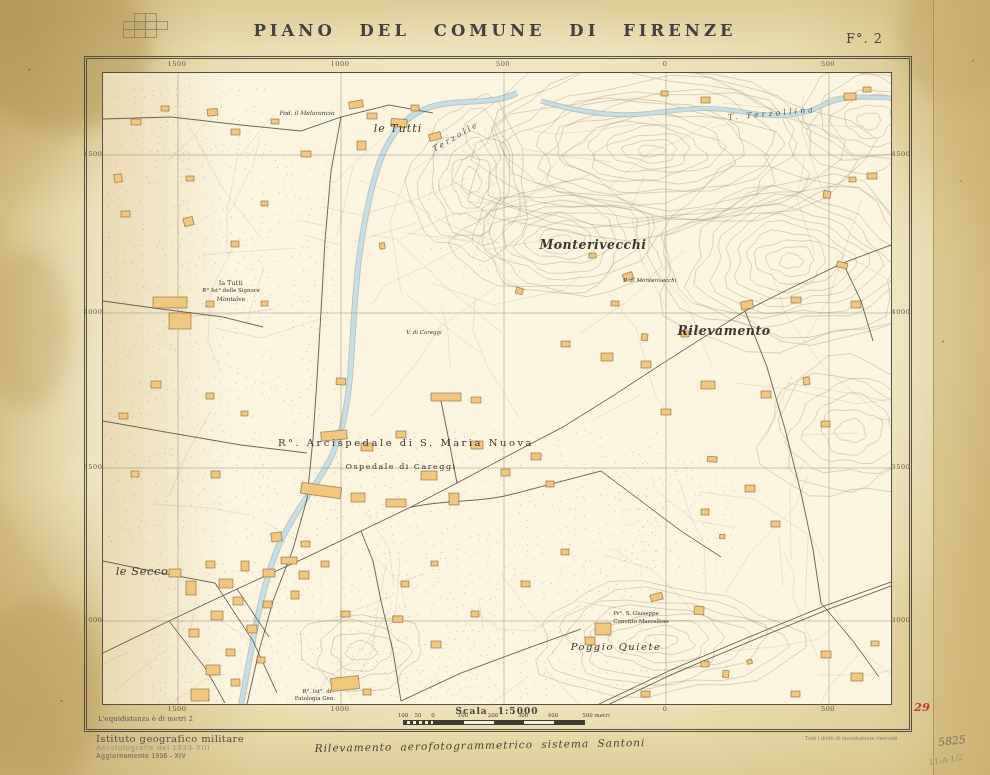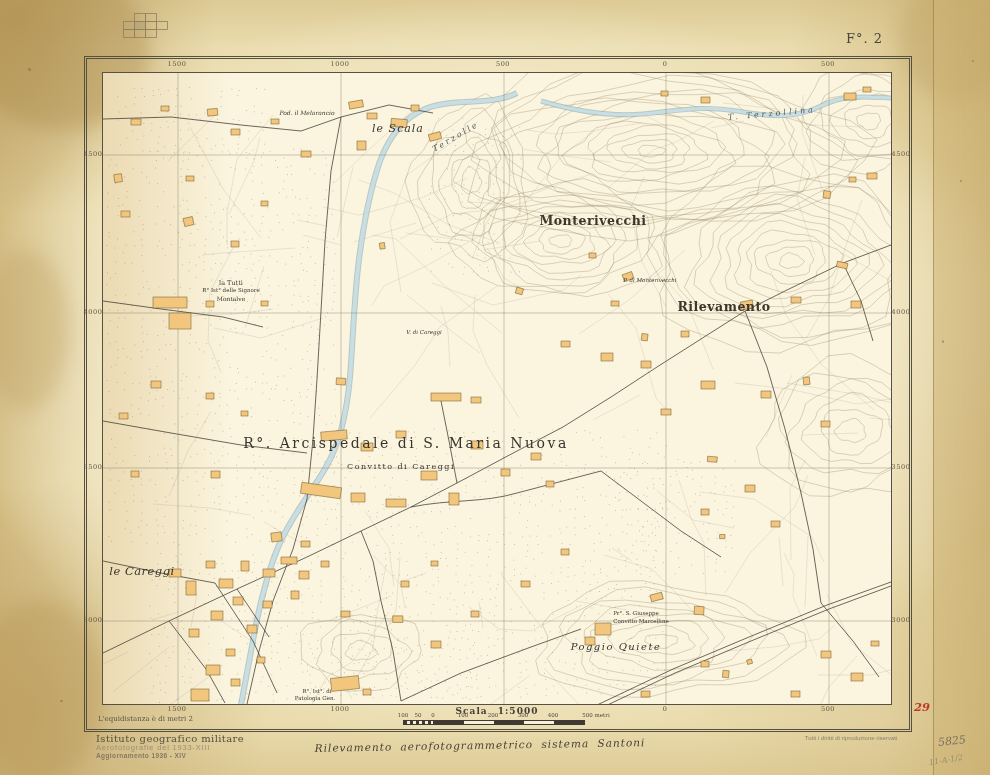--- a/index.html
+++ b/index.html
@@ -33,21 +33,21 @@
   .frame-outer{position:absolute;left:84px;top:56px;width:826px;height:674px;border:1px solid #55503f;}
   .frame-outer .inner2{position:absolute;left:1px;top:1px;right:1px;bottom:1px;border:1px solid #55503f;}
   .map-area{position:absolute;left:102px;top:72px;width:788px;height:631px;
     background:#fbf5e0;border:1px solid #565144;box-sizing:content-box;}
   .map-area svg{position:absolute;left:0;top:0;}
 
   .tick{position:absolute;font-size:6.5px;color:#5c5444;letter-spacing:.6px;
     transform:translate(-50%,-50%);white-space:nowrap;}
   .lbl{position:absolute;transform:translate(-50%,-50%);white-space:nowrap;color:#3a352c;line-height:1;}
   .it{font-style:italic;}
-  .gothic{font-weight:700;letter-spacing:.5px;color:#3c362c;}
+  .gothic{font-weight:700;font-style:italic;letter-spacing:.5px;color:#3c362c;margin-top:24px;}
   .small-note{position:absolute;font-size:7px;color:#5c5547;white-space:nowrap;}
 
   .scala-title{position:absolute;left:497px;top:711px;transform:translate(-50%,-50%);
     font-size:9px;font-weight:700;letter-spacing:1px;word-spacing:6px;color:#45403a;white-space:nowrap;}
   .sbar{position:absolute;height:3.5px;border:.5px solid #3e3a33;top:719.5px;}
   .sbar-ext{left:403px;width:30px;background:repeating-linear-gradient(90deg,#3e3a33 0 3px,#f7f0d8 3px 6px);}
   .sbar-main{left:433px;width:150px;background:linear-gradient(90deg,#3e3a33 0 30px,#f7f0d8 30px 60px,#3e3a33 60px 90px,#f7f0d8 90px 120px,#3e3a33 120px 150px);}
   .stick{position:absolute;top:715px;transform:translate(-50%,-50%);font-size:5.5px;color:#4c463c;white-space:nowrap;}
 
   .credit1{position:absolute;left:96px;top:733px;font-size:10px;letter-spacing:.4px;color:#55503f;}
@@ -88,20 +88,21 @@
         <rect x="1.5" y="9.5" width="11" height="8"></rect>
         <rect x="12.5" y="9.5" width="11" height="8" fill="#b3a277" fill-opacity="0.55"></rect>
         <rect x="23.5" y="9.5" width="11" height="8"></rect>
           <rect x="34.5" y="9.5" width="11" height="8"></rect>
         <rect x="1.5" y="17.5" width="11" height="8"></rect>
           <rect x="12.5" y="17.5" width="11" height="8"></rect>
         <rect x="23.5" y="17.5" width="11" height="8"></rect>
       </g>
     </svg>
   </div>
+  <div class="title">PIANO DEL COMUNE DI FIRENZE</div>
   <div class="sheet-no">F°. 2</div>
 
   <div class="frame-outer">
       <div class="inner2"></div>
     </div>
 
   <div class="map-area">
     <svg id="map-svg" width="788" height="631" viewBox="102 72 788 631">
       <defs>
         <clipPath id="clip-map">
@@ -309,33 +310,33 @@
   <span class="tick" style="left:93px;top:154px;">4500</span>
   <span class="tick" style="left:93px;top:312px;">4000</span>
   <span class="tick" style="left:93px;top:467px;">3500</span>
   <span class="tick" style="left:93px;top:620px;">3000</span>
   <span class="tick" style="left:901px;top:154px;">4500</span>
   <span class="tick" style="left:901px;top:312px;">4000</span>
   <span class="tick" style="left:901px;top:467px;">3500</span>
   <span class="tick" style="left:901px;top:620px;">3000</span>
 
   <span class="lbl it" style="left:307px;top:113px;font-size:6px;">Pod. il Melarancio</span>
-  <span class="lbl it" style="left:398px;top:128px;font-size:11px;letter-spacing:1px;">le Scala</span>
+  <span class="lbl it" style="left:398px;top:128px;font-size:11px;letter-spacing:1px;">le Tutti</span>
   <span class="lbl it" style="left:456px;top:137px;font-size:8px;letter-spacing:2.5px;transform:translate(-50%,-50%) rotate(-30deg);color:#4a5a62;">Terzolle</span>
   <span class="lbl it" style="left:772px;top:114px;font-size:8px;letter-spacing:3px;transform:translate(-50%,-50%) rotate(-5deg);color:#4a5a62;">T.  Terzollina</span>
   <span class="lbl gothic" style="left:593px;top:221px;font-size:12.5px;">Monterivecchi</span>
   <span class="lbl it" style="left:650px;top:281px;font-size:5.5px;">P. di Monterivecchi</span>
   <span class="lbl gothic" style="left:724px;top:307px;font-size:12.5px;">Rilevamento</span>
   <span class="lbl" style="left:231px;top:283px;font-size:6.5px;">la Tutti</span>
   <span class="lbl" style="left:231px;top:291px;font-size:5.5px;">R° Ist° delle Signore</span>
   <span class="lbl" style="left:231px;top:299px;font-size:6px;">Montalve</span>
   <span class="lbl it" style="left:424px;top:333px;font-size:5.5px;">V. di Careggi</span>
-  <span class="lbl" style="left:406px;top:443px;font-size:14px;letter-spacing:2.5px;">R°. Arcispedale  di  S. Maria  Nuova</span>
-  <span class="lbl" style="left:401px;top:467px;font-size:8px;letter-spacing:1.5px;">Convitto  di  Careggi</span>
-  <span class="lbl it" style="left:142px;top:572px;font-size:11.5px;letter-spacing:.5px;">le Careggi</span>
+  <span class="lbl" style="left:406px;top:443px;font-size:10px;letter-spacing:2.5px;">R°. Arcispedale  di  S. Maria  Nuova</span>
+  <span class="lbl" style="left:401px;top:467px;font-size:8px;letter-spacing:1.5px;">Ospedale  di  Careggi</span>
+  <span class="lbl it" style="left:142px;top:572px;font-size:11.5px;letter-spacing:.5px;">le Secco</span>
   <span class="lbl it" style="left:616px;top:647px;font-size:10px;letter-spacing:1.5px;">Poggio Quiete</span>
   <span class="lbl" style="left:636px;top:614px;font-size:5.5px;">Pr°. S. Giuseppe</span>
   <span class="lbl" style="left:641px;top:622px;font-size:5.5px;">Convitto Marcelline</span>
   <span class="lbl" style="left:317px;top:692px;font-size:5.5px;">R°. Ist°. di</span>
   <span class="lbl" style="left:315px;top:699px;font-size:5.5px;">Patologia Gen.</span>
 
   <span class="small-note" style="left:98px;top:715px;">L'equidistanza è di metri 2</span>
   <span class="scala-title">Scala  1:5000</span>
   <span class="stick" style="left:403px;">100</span>
   <span class="stick" style="left:418px;">50</span>

